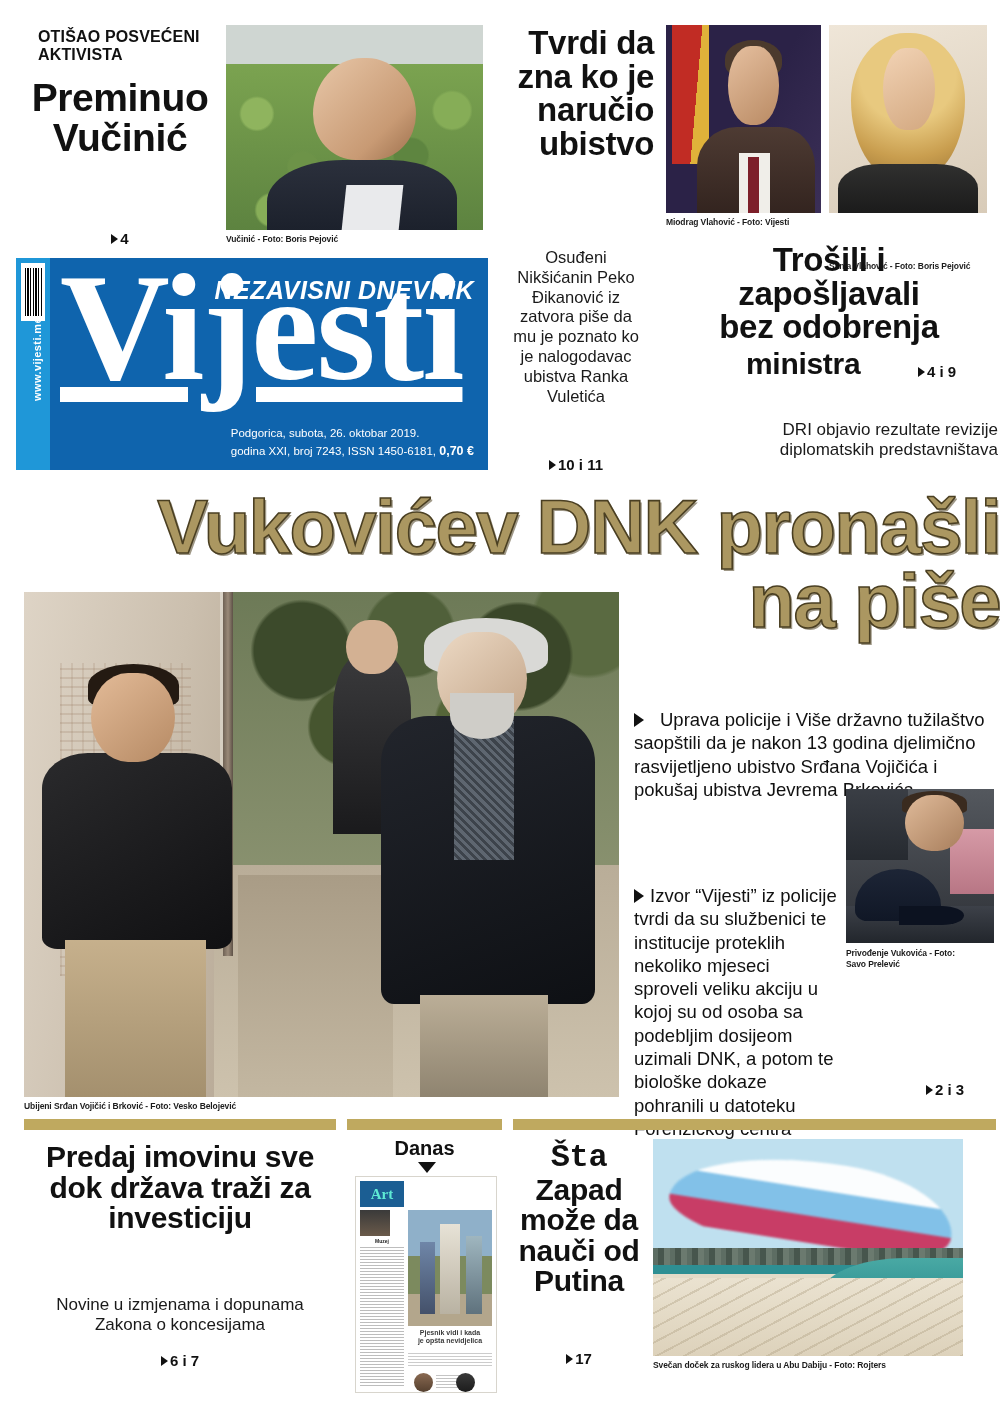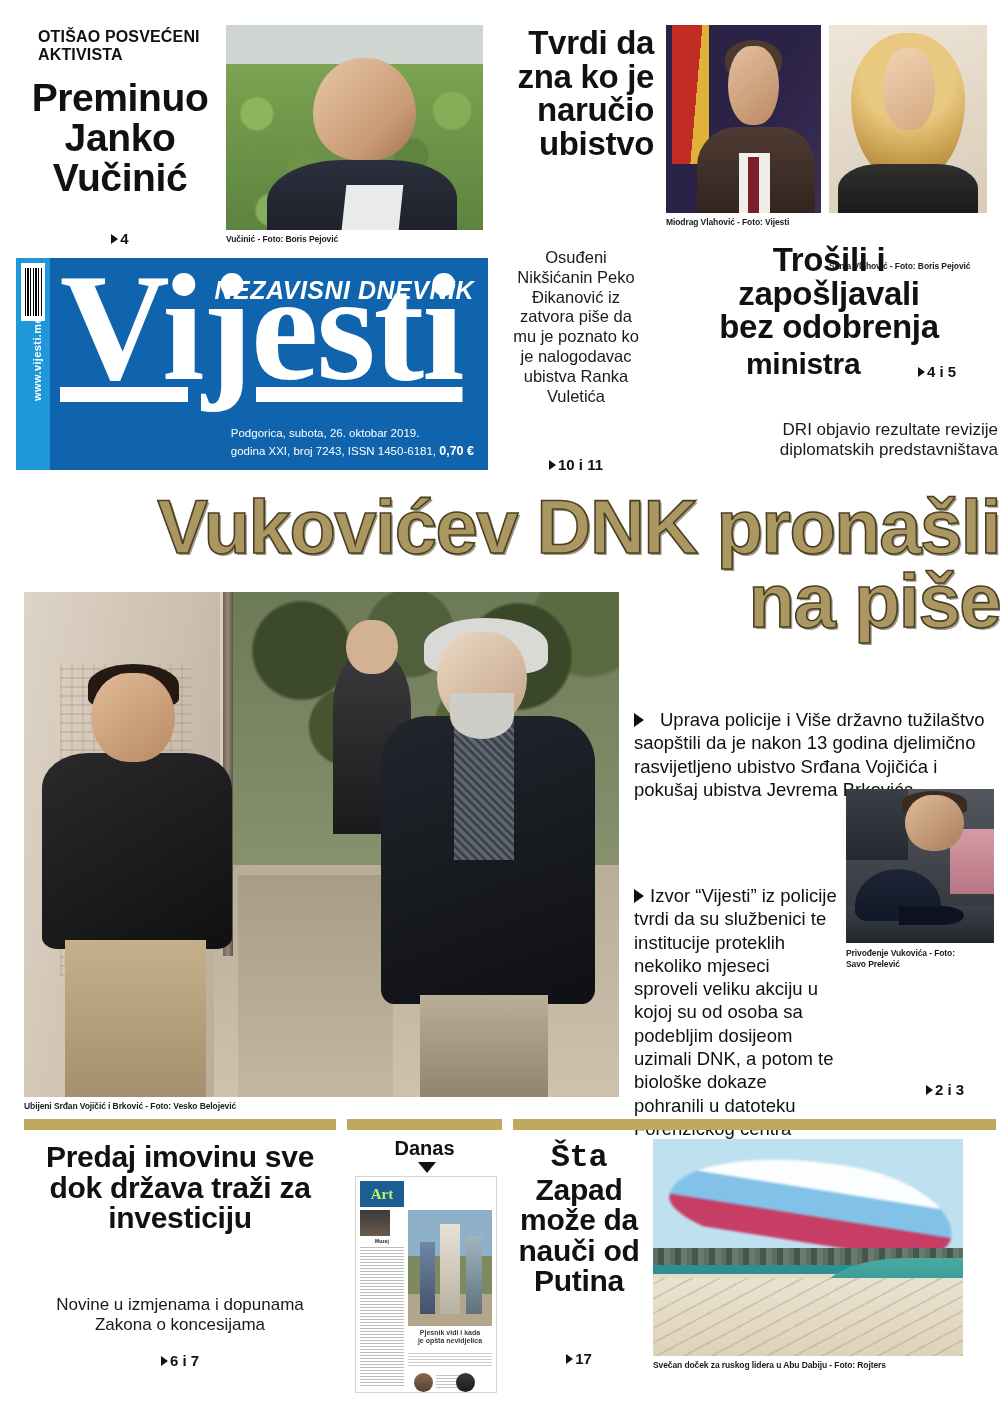--- a/index.html
+++ b/index.html
@@ -183,21 +183,21 @@
     -webkit-text-stroke:1.6px #4a3f22;
     text-shadow:2px 2px 0 rgba(80,68,36,.55);
   }
 
   
   .goldbar{position:absolute;height:11px;background:#bfa95f;}
 
   
   #danas-thumb{position:absolute;background:#fff;border:1px solid #d8d5cd;overflow:hidden;}
   #dt-arthdr{position:absolute;left:4px;top:4px;width:44px;height:26px;background:#1b5e93;
-    color:#bef264;font-family:"Liberation Serif",serif;font-weight:700;font-size:15px;
+    color:#5eead4;font-family:"Liberation Serif",serif;font-weight:700;font-size:15px;
     display:flex;align-items:center;justify-content:center;}
   #dt-face{position:absolute;left:4px;top:33px;width:30px;height:26px;
     background:linear-gradient(#3a3a3a,#6a5a4a);}
   #dt-facecap{position:absolute;left:4px;top:60px;width:44px;height:7px;
     background:#fff;color:#222;font-size:5px;display:flex;align-items:center;justify-content:center;font-weight:700;}
   #dt-colL{position:absolute;left:4px;top:70px;width:44px;bottom:4px;
     background:repeating-linear-gradient(#999 0 1px,#fff 1px 3px);opacity:.65;}
   #dt-photo{position:absolute;left:52px;top:33px;right:4px;height:116px;
     background:linear-gradient(#8fb0c9 0 40%,#7c8a5e 40% 72%,#b3a68c 72% 100%);}
   #dt-photo .stone{position:absolute;left:38%;top:12%;width:24%;height:78%;
@@ -220,21 +220,20 @@
 
 <div class="page">
 
   <div class="abs" style="left:38px;top:28px;width:185px;">
     <div class="kicker" style="font-size:16px;">OTIŠAO POSVEĆENI</div>
     <div class="kicker" style="font-size:16px;">AKTIVISTA</div>
   </div>
 
   <div class="abs ctr" style="left:20px;top:78px;width:200px;">
     <div class="hl" style="font-size:39px;">Preminuo</div>
-    <div class="hl" style="font-size:39px;">Janko</div>
     <div class="hl" style="font-size:39px;">Vučinić</div>
   </div>
 
   <div class="abs ctr pgref" style="left:20px;top:230px;width:200px;font-size:15px;">
     <span class="tri"></span><span>4</span>
   </div>
 
   <div class="photo" id="ph-vucinic" style="left:226px;top:25px;width:257px;height:205px;">
     <div class="hedge"></div>
     <div class="head"></div>
@@ -283,21 +282,21 @@
   <div class="abs cap" style="left:829px;top:217px;width:168px;margin-top:44px;">Sanja Vlahović - Foto: Boris Pejović</div>
 
   <div class="abs ctr" style="left:660px;top:243px;width:338px;">
     <div class="hl" style="font-size:33px;">Trošili i</div>
     <div class="hl" style="font-size:33px;">zapošljavali</div>
     <div class="hl" style="font-size:33px;">bez odobrenja</div>
   </div>
   <div class="abs" style="left:660px;top:349px;width:338px;">
     <div class="hl abs" style="left:86px;top:0;font-size:30px;">ministra</div>
     <div class="abs pgref" style="left:258px;top:14px;font-size:15px;">
-      <span class="tri"></span><span>4 i 5</span>
+      <span class="tri"></span><span>4 i 9</span>
     </div>
   </div>
   <div class="abs ctr" style="left:660px;top:420px;width:338px;text-align:right;">
     <div class="sub" style="font-size:17px;">DRI objavio rezultate revizije</div>
     <div class="sub" style="font-size:17px;">diplomatskih predstavništava</div>
   </div>
 
   <div class="abs" id="masthead" style="left:16px;top:258px;width:472px;height:212px;">
     <div id="mast-strip">
       <div id="barcode">

